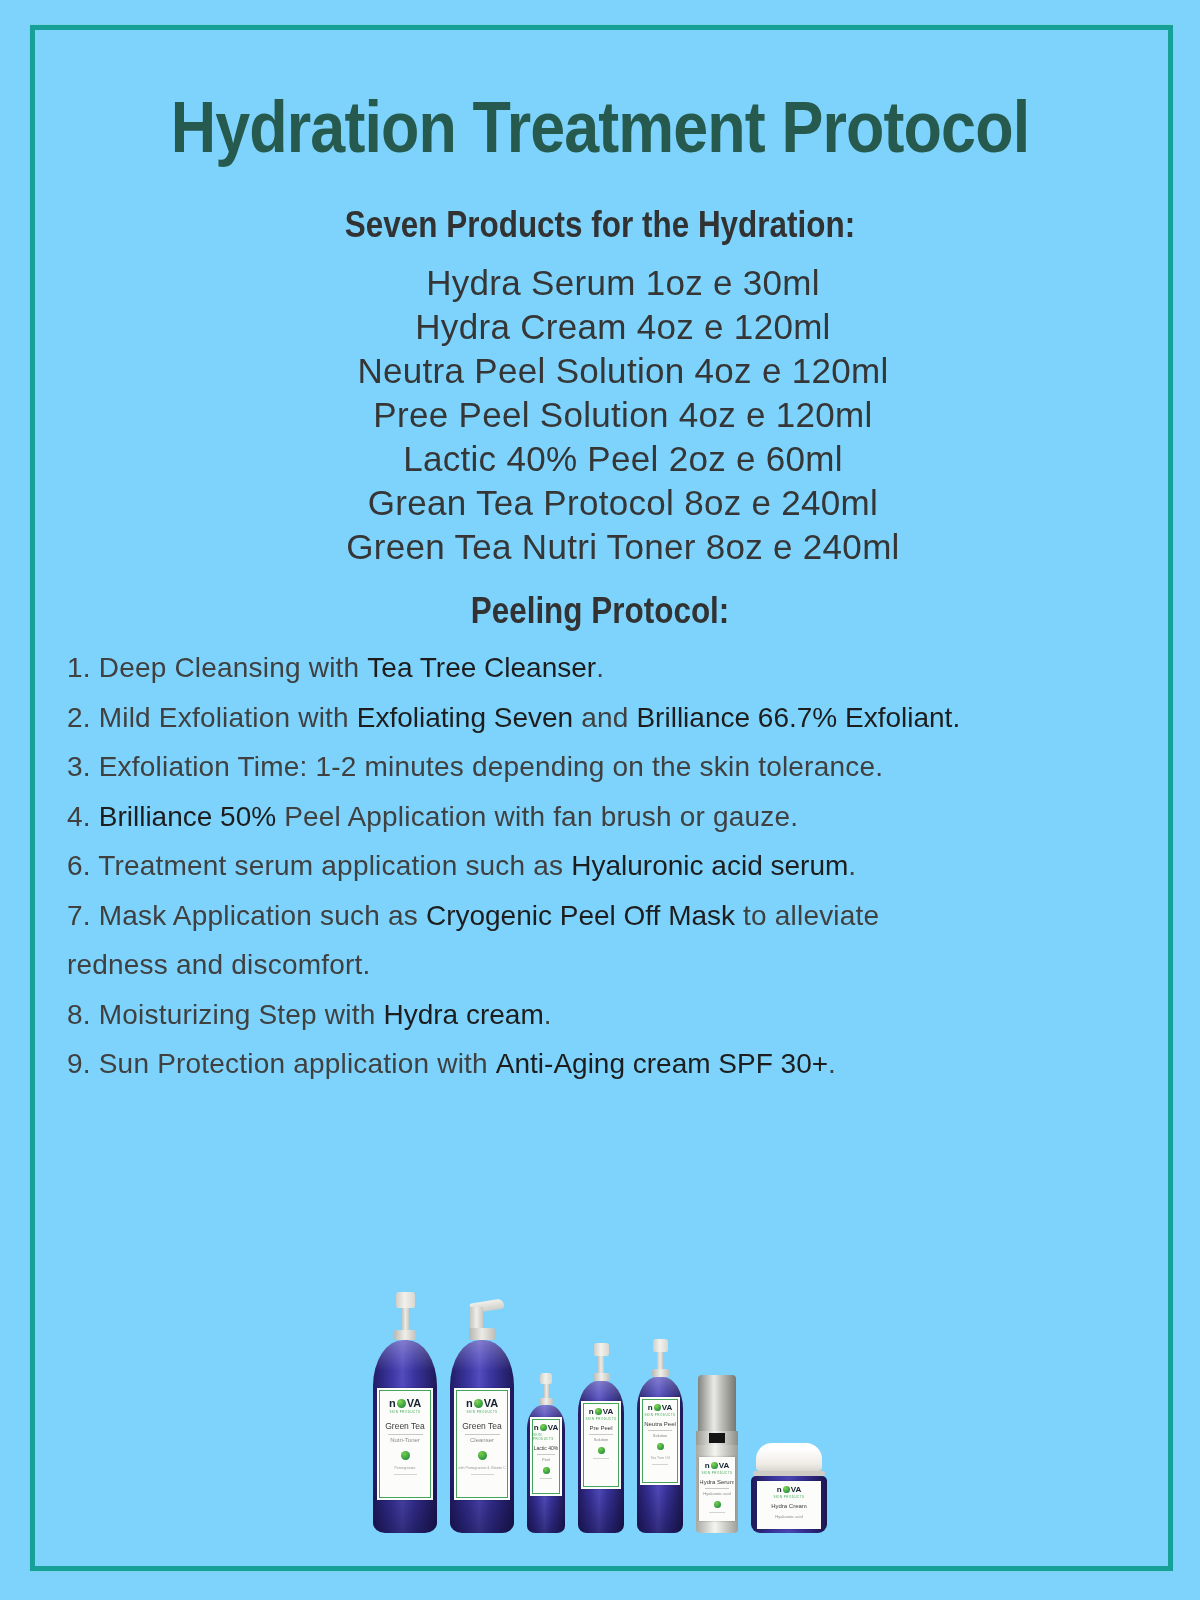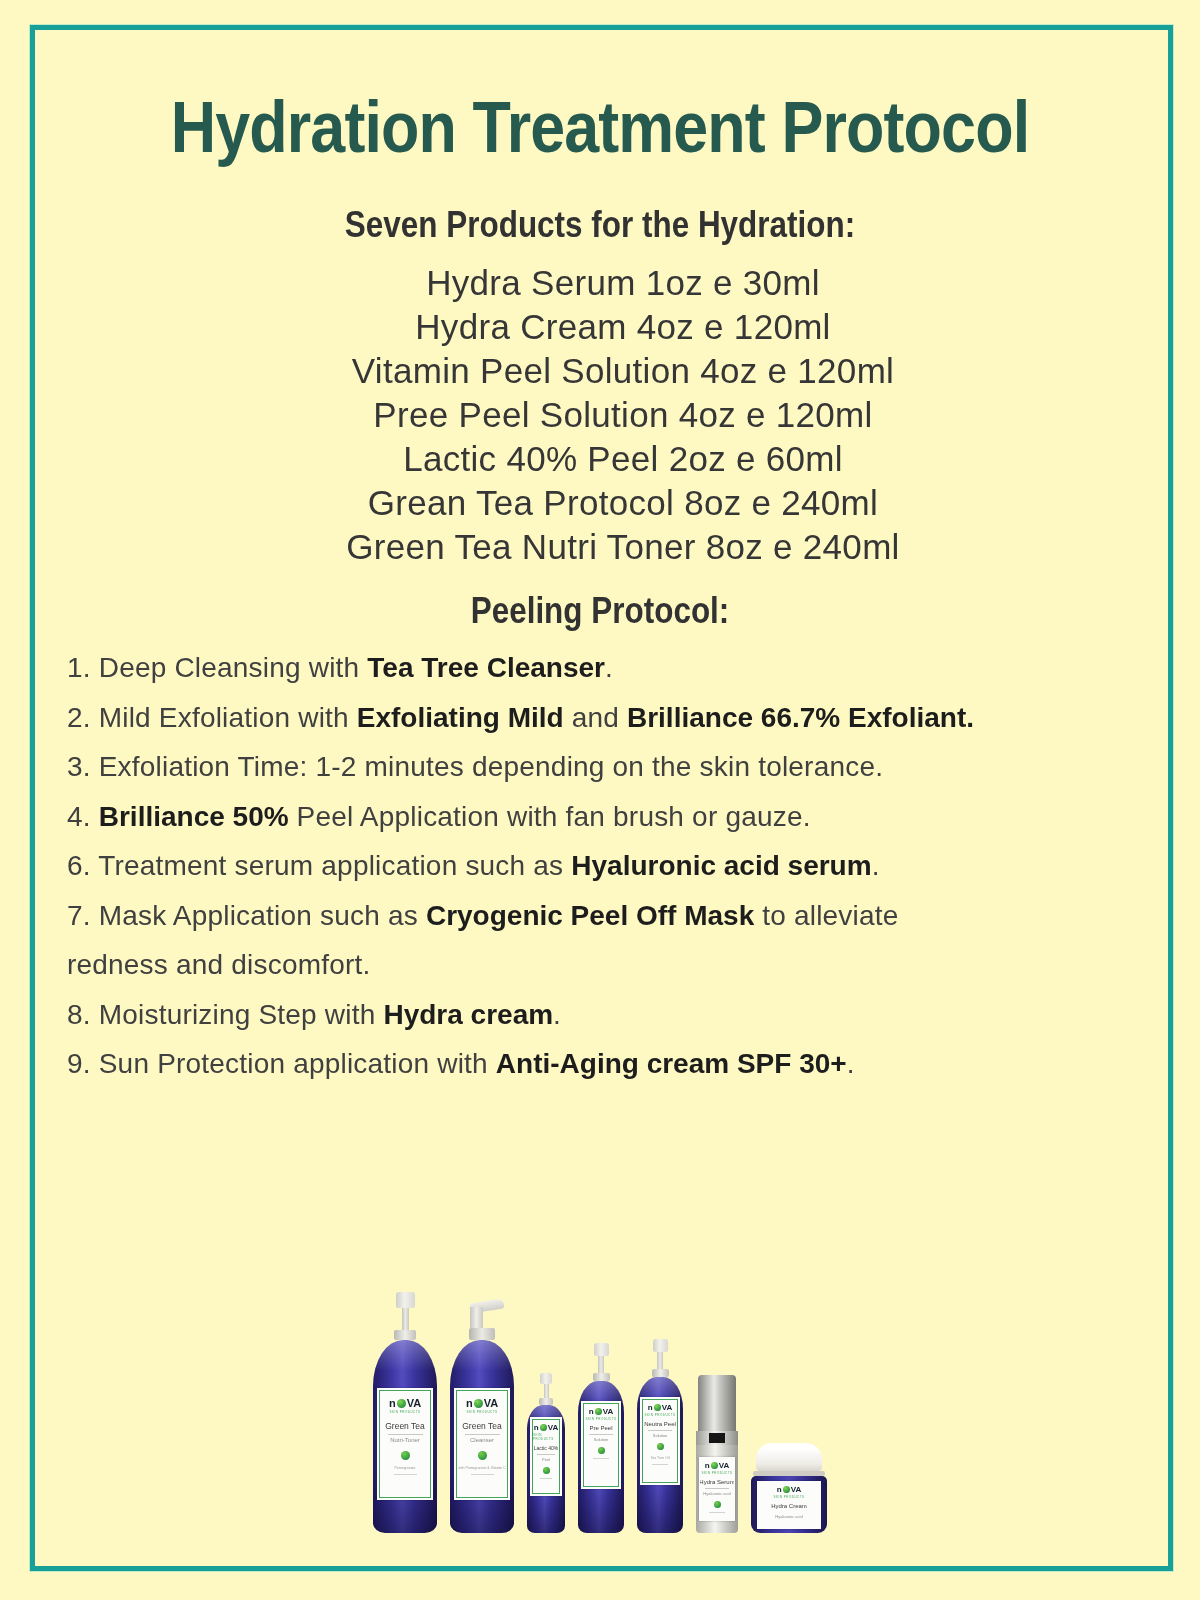--- a/index.html
+++ b/index.html
@@ -1,21 +1,21 @@
 <!DOCTYPE html>
 <html><head>
 <meta charset="utf-8">
 <style>
   * { margin:0; padding:0; box-sizing:border-box; }
   html,body { background:#ffffff; }
   body { font-family:"Liberation Sans","DejaVu Sans",sans-serif; }
 
   .page {
     position:relative; width:1200px; height:1600px;
-    background:#fef9c3; overflow:hidden; margin:0 auto;
+    background:#7dd3fc; overflow:hidden; margin:0 auto;
   }
   .frame {
     position:absolute; left:30px; top:25px; right:27px; bottom:29px;
     border:5px solid var(--frame-teal,#17A097);
     box-shadow:0 0 0 1px rgba(120,215,210,.45);
     pointer-events:none;
   }
 
   .title {
     position:absolute; top:90px; left:0; right:0;
@@ -35,21 +35,21 @@
     position:absolute; top:261px; left:0; right:0;
     text-align:center; font-size:35px; line-height:44px;
     color:#363636; letter-spacing:.3px;padding-left:46px;
   }
 
   .steps {
     position:absolute; top:643px; left:67px; right:30px;
     font-size:28px; line-height:49.5px; color:#404040;
     letter-spacing:.2px; white-space:nowrap;
   }
-  .step-line .b { font-weight:bold; color:#1d1d1d; letter-spacing:0; }
+  .step-line .b { font-weight:normal; color:#1d1d1d; letter-spacing:0; }
 
   
   .shelf {
     position:absolute; bottom:67px; left:0; right:0;
     display:flex; align-items:flex-end; justify-content:center; gap:13px;
   }
   .bottle { display:flex; flex-direction:column; align-items:center; position:relative; }
 
   .body {
     position:relative;
@@ -168,32 +168,32 @@
 <div class="page">
   <div class="frame"></div>
 
   <h1 class="title">Hydration Treatment Protocol</h1>
 
   <h2 class="sub-heading" id="products-heading">Seven Products for the Hydration:</h2>
 
   <div class="product-list" id="product-list">
       <div class="product-line">Hydra Serum 1oz e 30ml</div>
       <div class="product-line">Hydra Cream 4oz e 120ml</div>
-      <div class="product-line">Vitamin Peel Solution 4oz e 120ml</div>
+      <div class="product-line">Neutra Peel Solution 4oz e 120ml</div>
       <div class="product-line">Pree Peel Solution 4oz e 120ml</div>
       <div class="product-line">Lactic 40% Peel 2oz e 60ml</div>
       <div class="product-line">Grean Tea Protocol 8oz e 240ml</div>
       <div class="product-line">Green Tea Nutri Toner 8oz e 240ml</div>
     </div>
 
   <h2 class="sub-heading" id="protocol-heading">Peeling Protocol:</h2>
 
   <div class="steps" id="steps">
       <div class="step-line"><span>1. Deep Cleansing with </span><span class="b">Tea Tree Cleanser</span><span>.</span></div>
-      <div class="step-line"><span>2. Mild Exfoliation with </span><span class="b">Exfoliating Mild</span><span> and </span><span class="b">Brilliance 66.7% Exfoliant.</span></div>
+      <div class="step-line"><span>2. Mild Exfoliation with </span><span class="b">Exfoliating Seven</span><span> and </span><span class="b">Brilliance 66.7% Exfoliant.</span></div>
       <div class="step-line"><span>3. Exfoliation Time: 1-2 minutes depending on the skin tolerance.</span></div>
       <div class="step-line"><span>4. </span><span class="b">Brilliance 50%</span><span> Peel Application with fan brush or gauze.</span></div>
       <div class="step-line"><span>6. Treatment serum application such as </span><span class="b">Hyaluronic acid serum</span><span>.</span></div>
       <div class="step-line"><span>7. Mask Application such as </span><span class="b">Cryogenic Peel Off Mask</span><span> to alleviate</span></div>
       <div class="step-line"><span>redness and discomfort.</span></div>
       <div class="step-line"><span>8. Moisturizing Step with </span><span class="b">Hydra cream</span><span>.</span></div>
       <div class="step-line"><span>9. Sun Protection application with </span><span class="b">Anti-Aging cream SPF 30+</span><span>.</span></div>
     </div>
 
   <div class="shelf" id="shelf">

